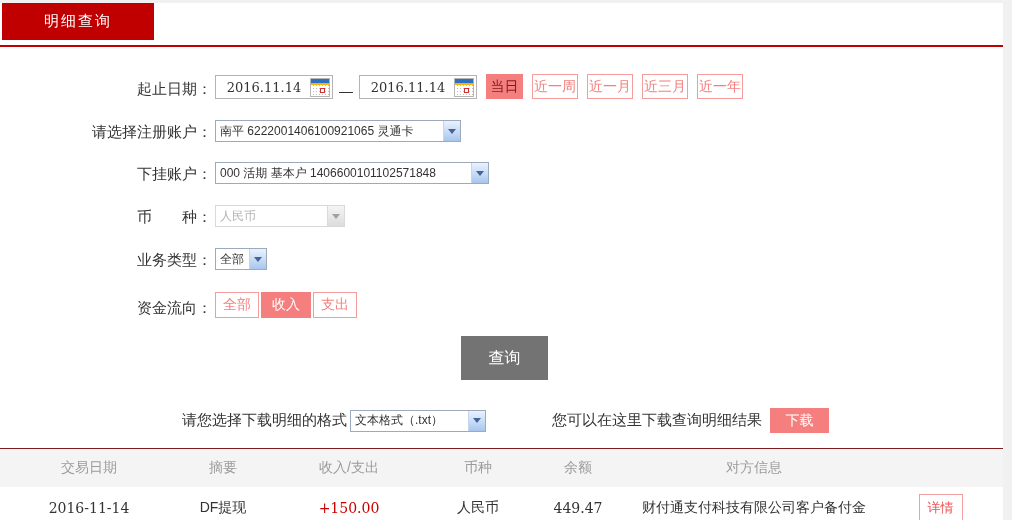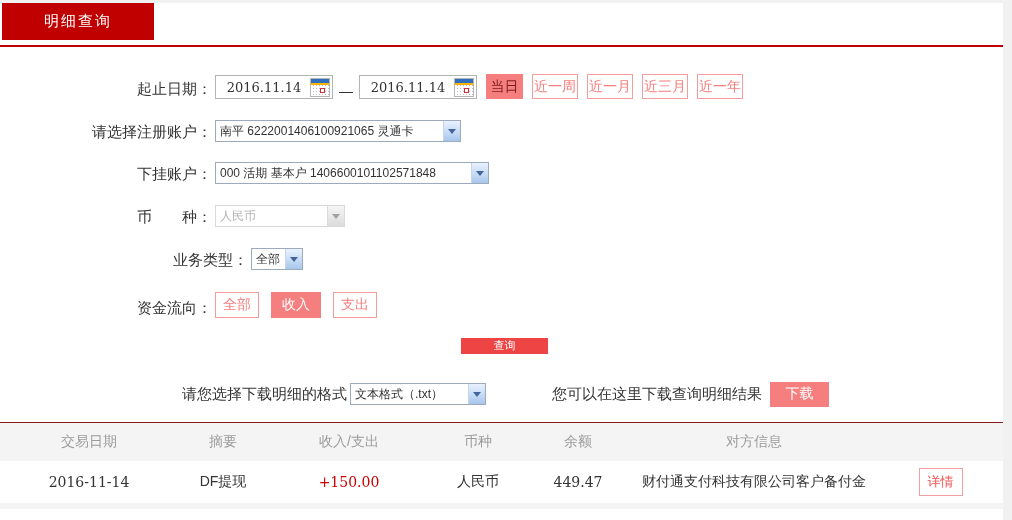--- a/index.html
+++ b/index.html
@@ -12,21 +12,21 @@
   .tab { margin-left: 2px; width: 152px; height: 37px; background: #c00000; color: #fff;
          font-size: 15px; display: flex; align-items: center; justify-content: center;
          letter-spacing: 2px; cursor: pointer; }
 
   
   .form-row { display: flex; align-items: flex-end; }
   .r1 { margin-top: 27px; }
   .r2 { margin-top: 21px; }
   .r3 { margin-top: 20px; }
   .r4 { margin-top: 21px; }
-  .r5 { margin-top: 21px; padding-left: 36px; }
+  .r5 { margin-top: 21px; }
   .r6 { margin-top: 22px; }
   .form-label { width: 212px; text-align: right; font-size: 15px; color: #333; flex: none; }
 
   .date-input { margin-left: 3px; width: 118px; height: 24px; border: 1px solid #b3b3b3;
                 background: #fff; display: flex; align-items: center; padding: 0 2px; }
   .date-text { flex: 1; text-align: center; font-family: "DejaVu Serif", serif; font-size: 13px; color: #333; }
   .cal-icon { position: relative; width: 20px; height: 19px; border: 1px solid #b5b5b5; background: #fff;
               flex: none; overflow: hidden; cursor: pointer;
               background-image: radial-gradient(circle, #bfbfbf 0.8px, transparent 1px);
               background-size: 3px 3px; background-position: 1px 8px; }
@@ -55,26 +55,26 @@
               background: linear-gradient(180deg, #f5f5f5, #dcdcdc); }
   .xp-select.disabled .tri { border-top-color: #a0a0a0; }
   .w-register { width: 246px; }
   .w-sub { width: 274px; }
   .w-currency { width: 130px; }
   .w-business { width: 52px; }
   .w-format { width: 136px; }
 
   .flow-btn { height: 26px; margin-left: 3px; background: #fff; border: 1px solid #f59c9c; color: #f57e7e;
               font-size: 14px; width: 44px; cursor: pointer; font-family: inherit; }
-  .flow-btn + .flow-btn { margin-left: 12px; }
+  .flow-btn + .flow-btn { margin-left: 2px; }
   .flow-btn.filled { background: #f57e7e; border-color: #f57e7e; color: #fff; width: 50px; }
 
   .query-row { margin-top: 18px; }
-  .query-btn { margin-left: 461px; width: 87px; height: 16px; background: #ef4444; border: none;
-               color: #fff; font-size: 11px; cursor: pointer; font-family: inherit; }
+  .query-btn { margin-left: 461px; width: 87px; height: 44px; background: #737373; border: none;
+               color: #fff; font-size: 16px; cursor: pointer; font-family: inherit; }
 
   .download-row { margin-top: 28px; display: flex; align-items: center; }
   .dl-label { margin-left: 182px; font-size: 15px; color: #333; }
   .dl-hint { margin-left: 66px; font-size: 15px; color: #333; }
   .dl-btn { margin-left: 8px; width: 59px; height: 25px; background: #f57e7e; border: none; color: #fff;
             font-size: 14px; cursor: pointer; font-family: inherit; }
 
   
   .table { margin-top: 15px; }
   .thead { height: 39px; background: #f4f4f4; display: flex; align-items: center; color: #9b9b9b;

